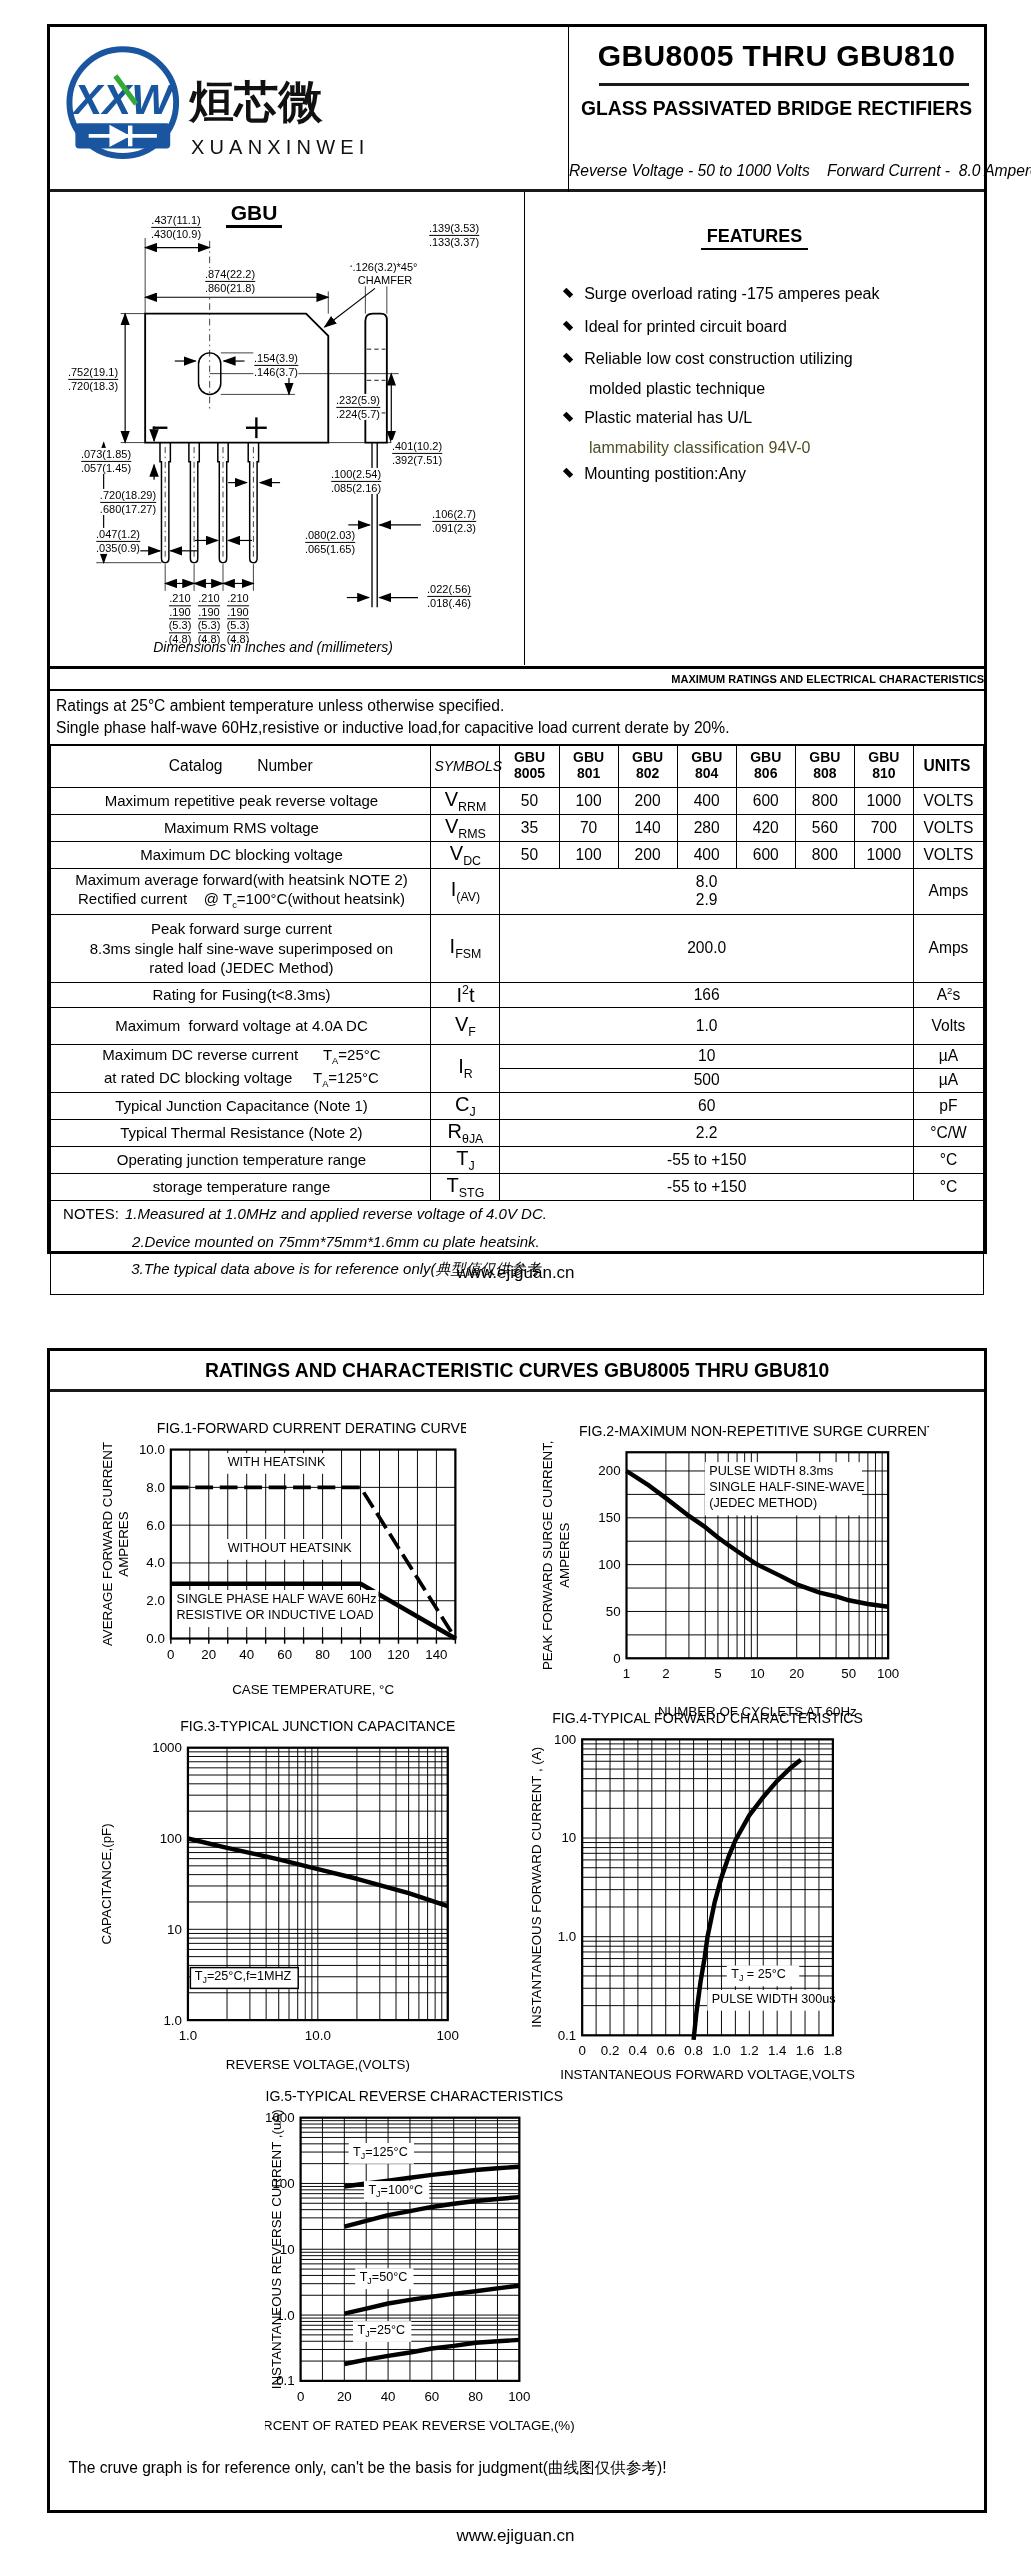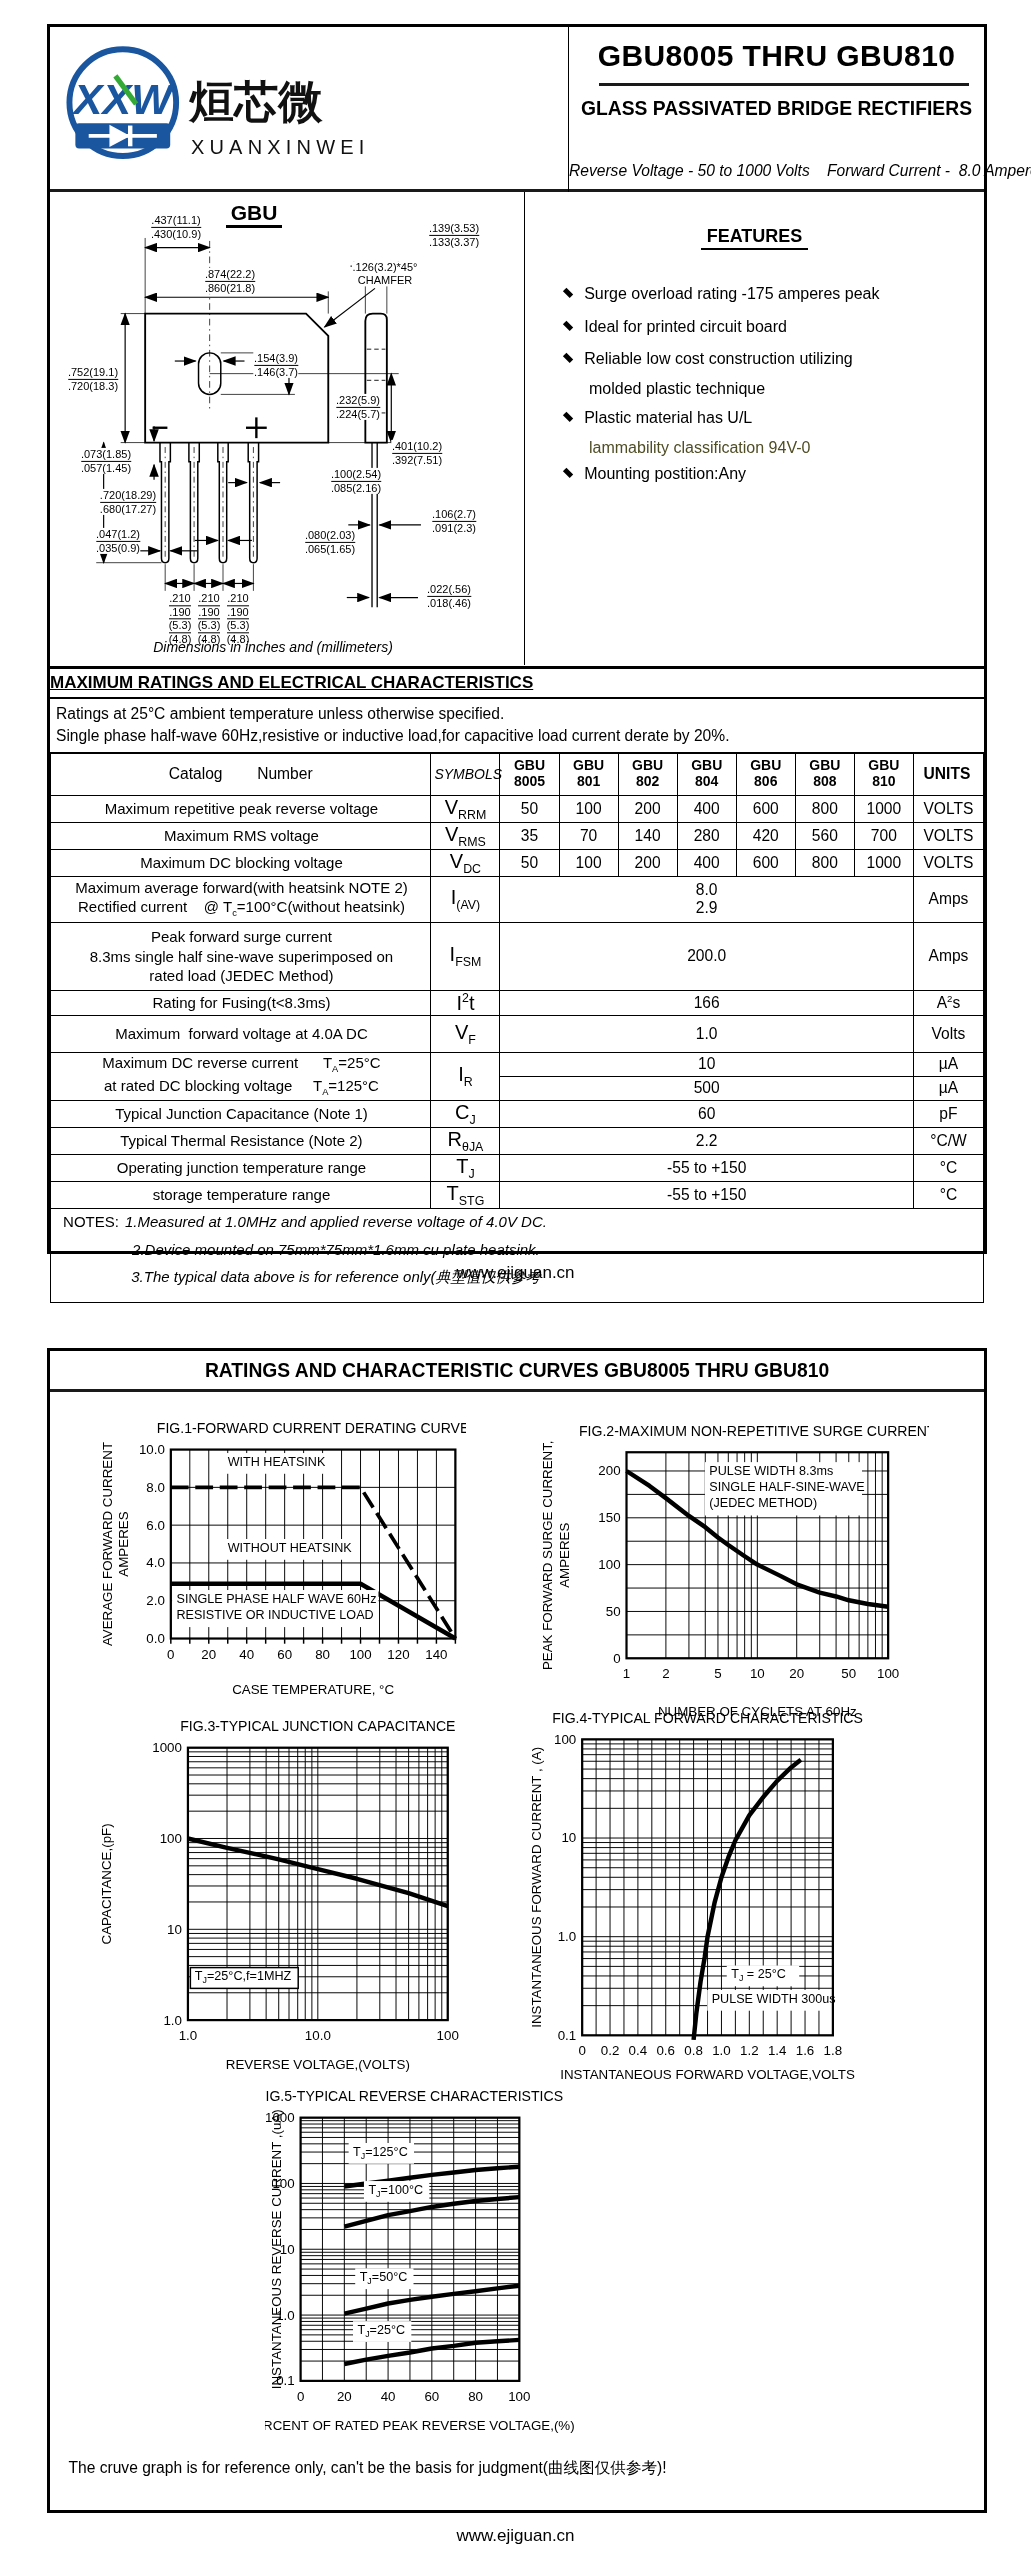--- a/index.html
+++ b/index.html
@@ -28,21 +28,21 @@
   
   .feat{position:absolute;left:475px;top:165px;width:459px;height:473px;}
   .feat-h{position:absolute;left:0;top:34px;width:100%;text-align:center;}
   .feat-h span{font-size:18px;font-weight:bold;border-bottom:2.6px solid #000;padding:0 6px 2.2px;}
   .feat-item{position:absolute;left:39px;font-size:16px;white-space:pre;}
   .feat-item .blt{display:inline-block;width:8.2px;height:8.2px;background:#000;transform:rotate(45deg) scale(1.2,.62);margin:0 12px 1.5px 0;}
   .feat-cont{position:absolute;left:64px;font-size:16px;white-space:pre;}
   .olive{color:#4f4d24;}
   
   .ratings{position:absolute;left:0;top:639px;width:934px;}
-  .rat-title{border-top:3px solid #000;border-bottom:2.2px solid #000;text-align:left;font-size:17px;font-weight:bold;padding:3.7px 0 4.5px;text-decoration:underline;}
+  .rat-title{border-top:3px solid #000;border-bottom:2.2px solid #000;text-align:right;font-size:11px;font-weight:bold;padding:3.7px 0 4.5px;}
   .rat-note{font-size:15.6px;line-height:1.42;padding:3.7px 6px 4.5px;border-bottom:1.9px solid #000;}
   table.rt{border-collapse:collapse;width:934px;table-layout:fixed;}
   table.rt td,table.rt th{border:1.5px solid #000;padding:0 3px;font-size:15.6px;font-weight:normal;text-align:center;vertical-align:middle;}
   table.rt .lbl{text-align:center;padding-left:4.5px;font-size:15px;line-height:1.28;white-space:pre;}
   table.rt .sym{font-size:20px;}
   table.rt .hdr-model{font-size:14px;font-weight:bold;line-height:1.12;}
   table.rt .units-h,.catalog-h{font-size:15.6px;font-weight:bold;text-align:left;padding-left:6px;white-space:pre;}
   table.rt .units-h{text-align:center;padding-left:0;}
   table.rt .symbols-h{font-style:italic;font-size:14px;}
   table.rt sub{font-size:.62em;}

